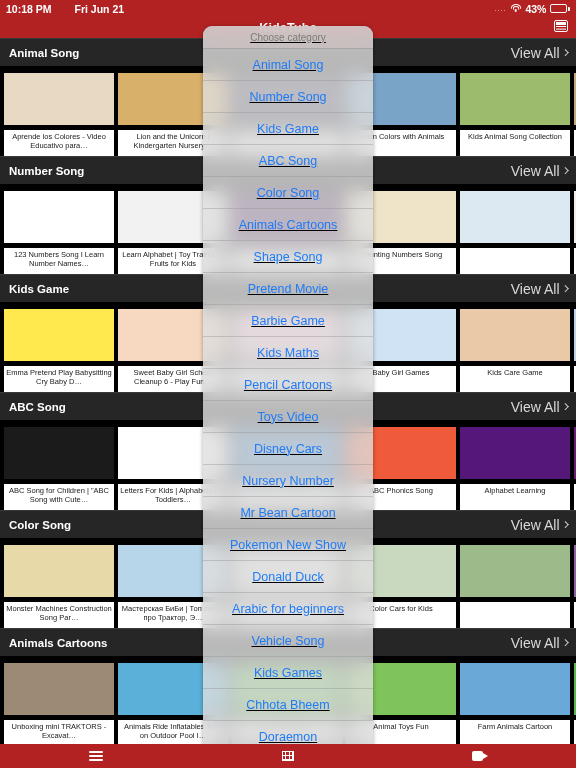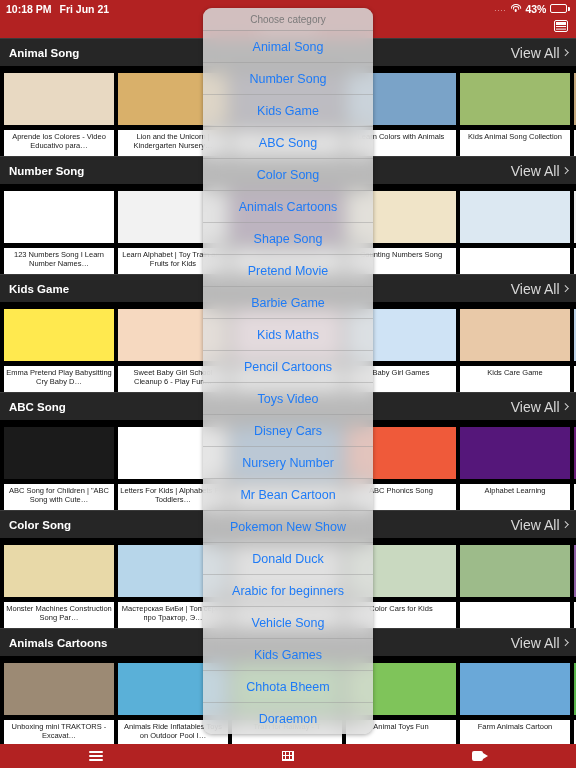--- a/index.html
+++ b/index.html
@@ -12,21 +12,21 @@
   #app { position: relative; width: 576px; height: 768px; overflow: hidden; background:#111; }
 
   
   .statusbar {
     position: absolute; top: 0; left: 0; width: 576px; height: 17px;
     background: #b22222;
     display: flex; align-items: center;
     color: #fff; font-size: 10.5px; font-weight: bold;
     padding: 0 6px;
   }
-  .sb-left { display: flex; gap: 8px; }
+  .sb-left { display: flex; gap: 23px; }
   .sb-right { margin-left: auto; display: flex; align-items: center; gap: 4px; }
   .sb-dots { letter-spacing: 1px; font-size: 7px; color: #d98a8a; }
   .wifi-ico { display:inline-block; width:11px; height:9px; position:relative; }
   .wifi-ico span { position:absolute; left:50%; transform:translateX(-50%); border:1.2px solid #fff; border-bottom:none; border-radius:50% 50% 0 0 / 100% 100% 0 0; }
   .wifi-ico span:nth-child(1){ width:11px; height:5px; top:0; }
   .wifi-ico span:nth-child(2){ width:7px; height:3.4px; top:2.3px; }
   .wifi-ico span:nth-child(3){ width:2.6px;height:2.6px; top:5.4px; background:#fff; border-radius:50%; border:none;}
   .batt { display:inline-flex; align-items:center; }
   .batt-body { width:17px;height:8.5px;border:1.1px solid #fff; border-radius:2px; padding:1px; }
   .batt-fill { height:100%; width:44%; background:#fff; border-radius:1px; }
@@ -85,27 +85,28 @@
   .hamb i { display:block; height:2px; background:#fff; border-radius:1px; }
   .grid-ico { width:12px;height:10px;border:1.3px solid #fff; display:grid; grid-template-columns:1fr 1fr 1fr; grid-template-rows:1fr 1fr; }
   .grid-ico i { border-right:1px solid #fff; border-bottom:1px solid #fff; }
   .cam-ico { width:16px; height:10px; position:relative; }
   .cam-ico .body { position:absolute; left:0; top:0; width:11px;height:10px;background:#fff;border-radius:2px; }
   .cam-ico .lens { position:absolute; right:0; top:1.5px; width:0;height:0;
                    border-top:3.5px solid transparent; border-bottom:3.5px solid transparent; border-left:5px solid #fff; }
 
   
   .picker {
-    position:absolute; left:203px; top:8px; width:170px; height:726px;
+    position:absolute; left:203px; top:26px; width:170px; height:726px;
     border-radius:9px;
     background: rgba(222,222,222,0.80);
     overflow:hidden;
     backdrop-filter: blur(9px);
     -webkit-backdrop-filter: blur(9px);
     box-shadow: 0 1px 4px rgba(0,0,0,.35);
+    text-decoration: underline;
   }
   .picker-title {
     height:22px; display:flex; align-items:center; justify-content:center;
     color:#7b7b7b; font-size:10px; background: rgba(208,196,196,0.55);
   }
   .picker-list { }
   .pk-item {
     height:32px; display:flex; align-items:center; justify-content:center;
     color:#1f7bf6; font-size:12.5px;
     border-top:1px solid rgba(150,150,150,0.45);

